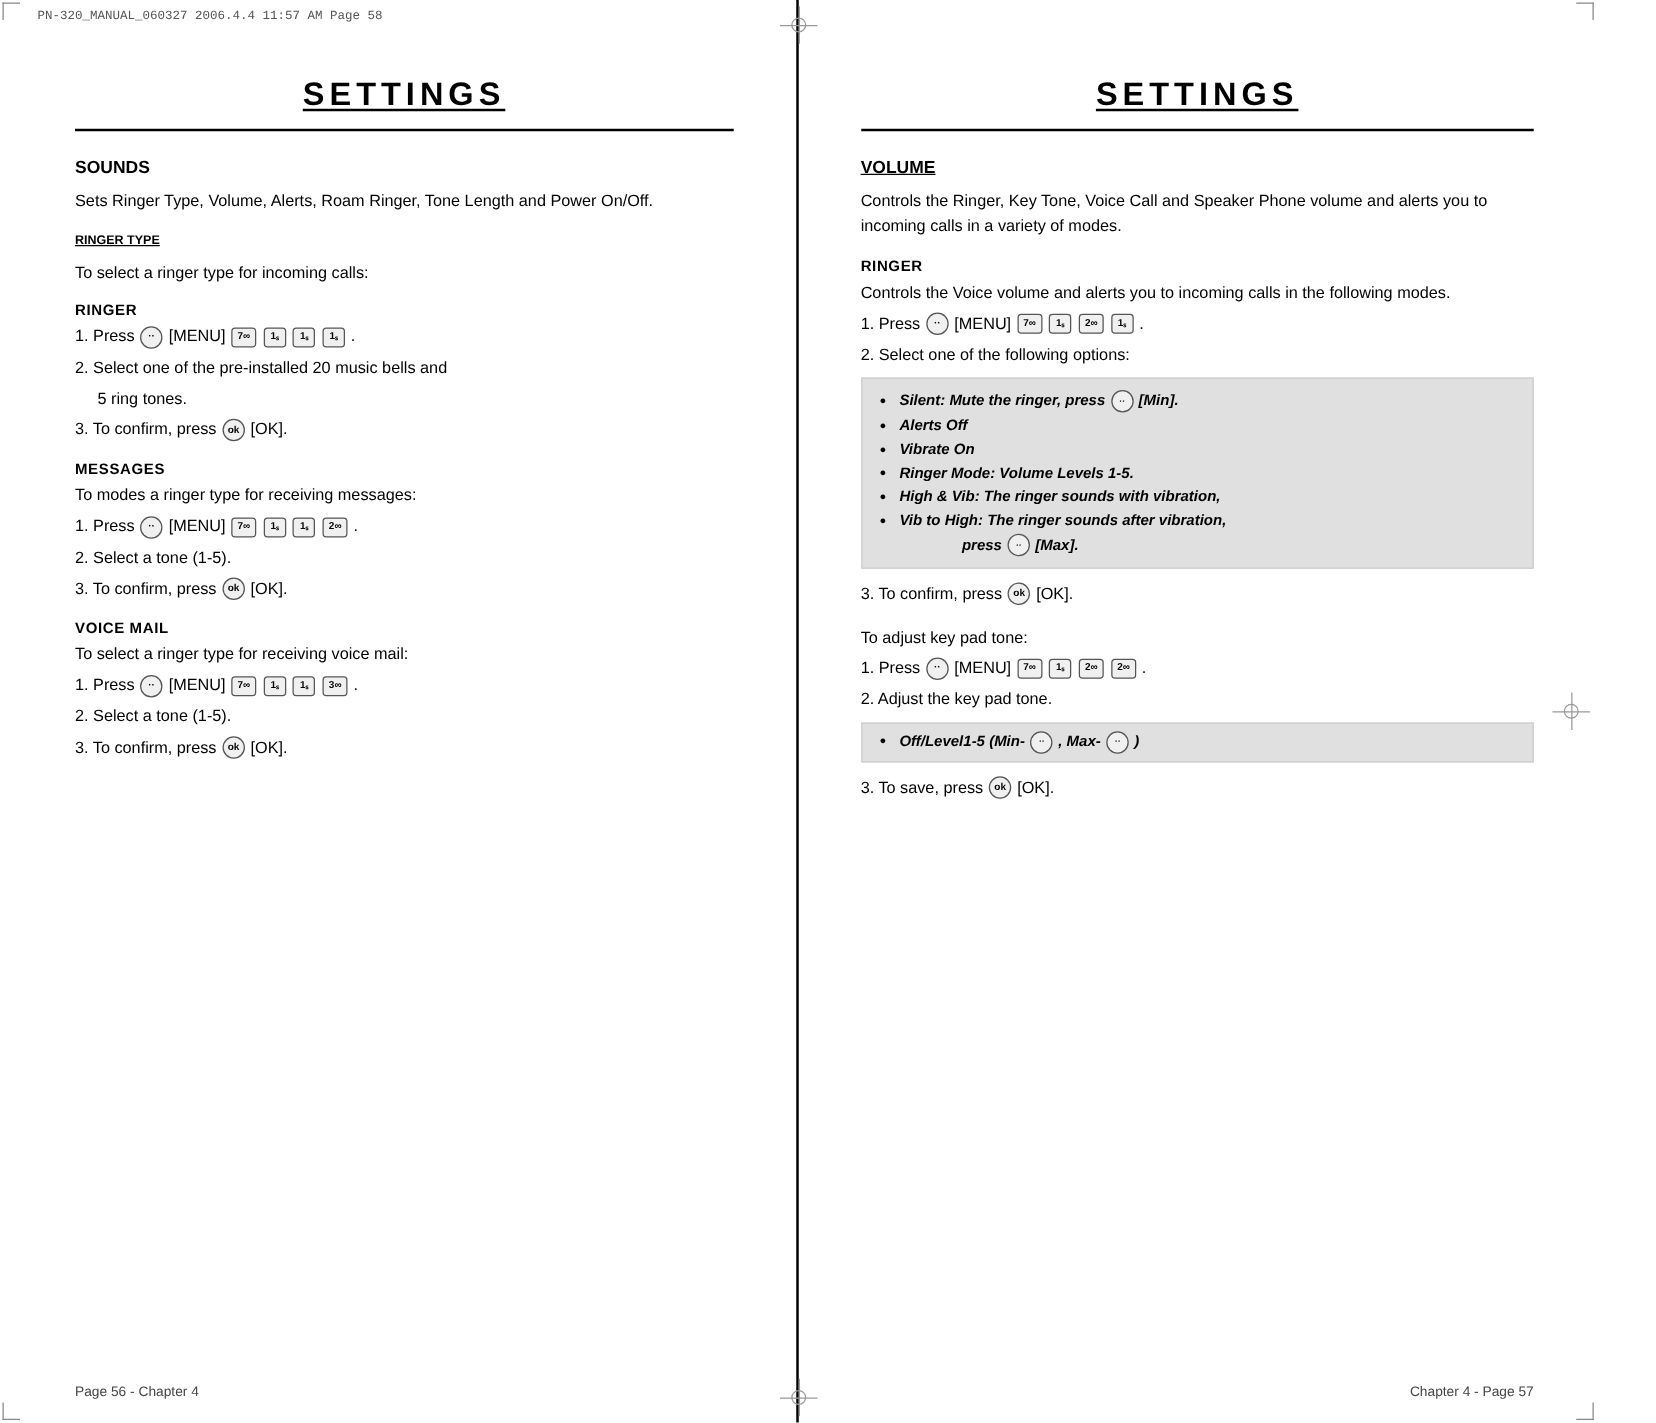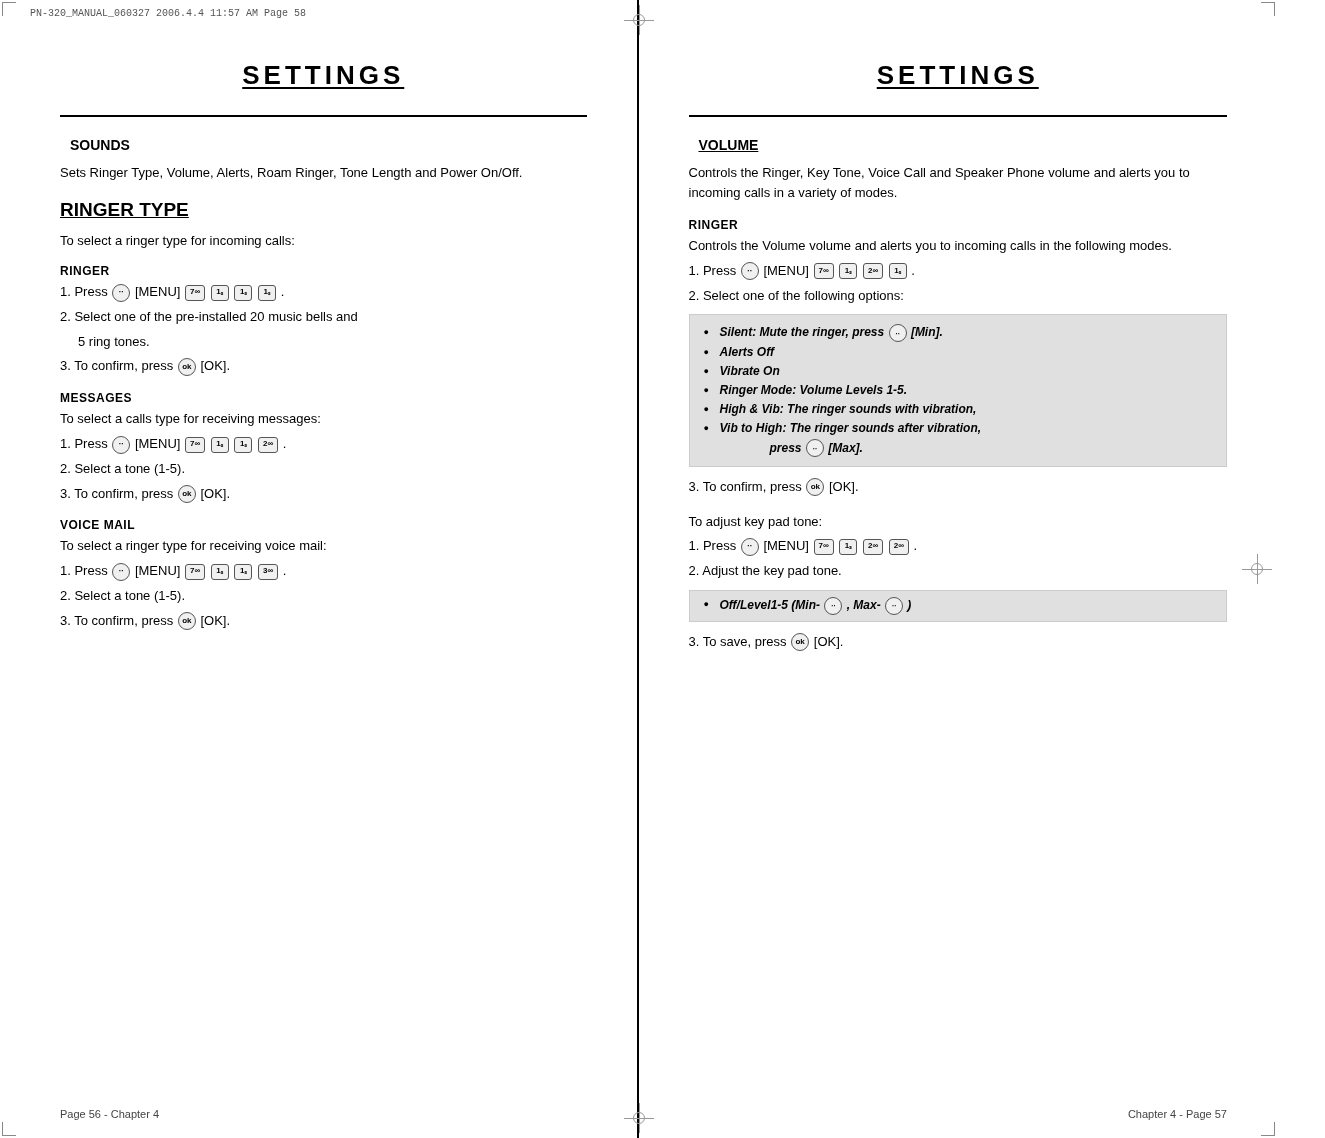--- a/index.html
+++ b/index.html
@@ -41,48 +41,47 @@
       width: 50%;
       padding: 60px 50px 40px 50px;
     }
 
     
     .section-title {
       text-align: center;
       font-size: 26px;
       font-weight: bold;
       letter-spacing: 4px;
-      margin-bottom: 24px;
+      margin-bottom: 12px;
       text-decoration: underline;
       text-underline-offset: 3px;
     }
 
     .divider {
       border: none;
       border-top: 2px solid #000;
       margin-bottom: 20px;
     }
 
     
     .subsection-heading {
       font-size: 14px;
       font-weight: bold;
       margin-bottom: 10px;
-      margin-left: 10px;
     }
 
     .intro-text {
       font-size: 13px;
       margin-bottom: 16px;
       line-height: 1.5;
     }
 
     
     .underlined-heading {
-      font-size: 19px;
+      font-size: 10px;
       font-weight: bold;
       text-decoration: underline;
       margin-bottom: 10px;
     }
 
     .to-select-text {
       font-size: 13px;
       margin-bottom: 14px;
       line-height: 1.5;
     }
@@ -275,21 +274,21 @@
       <p class="step-line" style="padding-left:18px;">5 ring tones.</p>
       <p class="step-line">
         3. To confirm, press
         <span class="key-icon">ok</span>
         [OK].
       </p>
     </div>
 
     <div class="step-block">
       <p class="sub-heading">MESSAGES</p>
-      <p class="step-line">To select a calls type for receiving messages:</p>
+      <p class="step-line">To modes a ringer type for receiving messages:</p>
       <p class="step-line">
         1. Press
         <span class="key-icon">··</span>
         [MENU]
         <span class="key-rect">7∞</span>
         <span class="key-rect">1ₛ</span>
         <span class="key-rect">1ₛ</span>
         <span class="key-rect">2∞</span>
         .
       </p>
@@ -327,21 +326,21 @@
   <div class="right-col">
 
     <h1 class="section-title">SETTINGS</h1>
     <hr class="divider">
 
     <h2 class="subsection-heading" style="text-decoration:underline;">VOLUME</h2>
     <p class="intro-text">Controls the Ringer, Key Tone, Voice Call and Speaker Phone volume and alerts you to incoming calls in a variety of modes.</p>
 
     <div class="step-block">
       <p class="sub-heading">RINGER</p>
-      <p class="step-line">Controls the Volume volume and alerts you to incoming calls in the following modes.</p>
+      <p class="step-line">Controls the Voice volume and alerts you to incoming calls in the following modes.</p>
       <p class="step-line">
         1. Press
         <span class="key-icon">··</span>
         [MENU]
         <span class="key-rect">7∞</span>
         <span class="key-rect">1ₛ</span>
         <span class="key-rect">2∞</span>
         <span class="key-rect">1ₛ</span>
         .
       </p>

